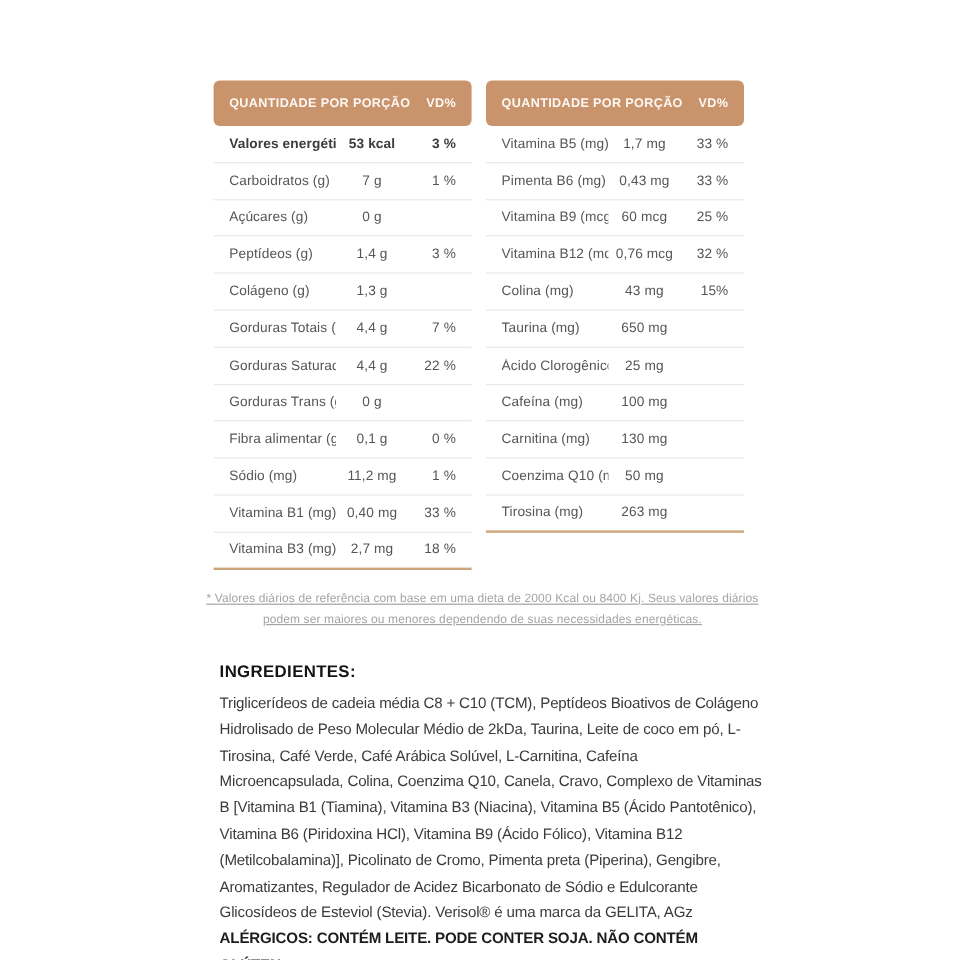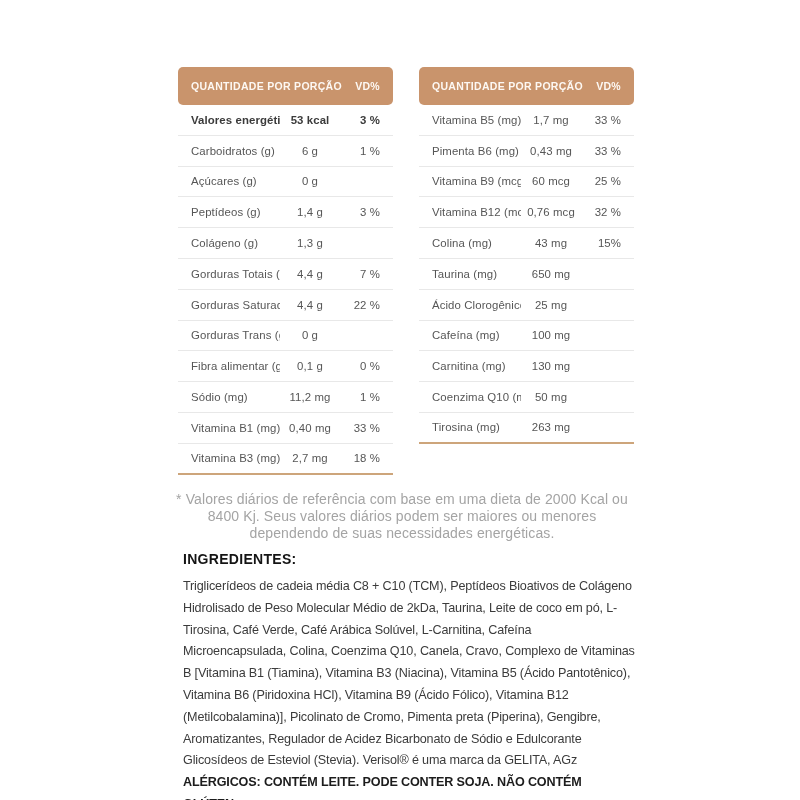--- a/index.html
+++ b/index.html
@@ -3,42 +3,42 @@
 <meta charset="utf-8">
 <style>
   html,body { margin:0; padding:0; }
   body {
     width:800px; height:800px; background:#ffffff;
     font-family:"Liberation Sans", sans-serif;
     position:relative; overflow:hidden;
     -webkit-font-smoothing:antialiased;
   }
   .content { position:absolute; left:178px; top:67px; width:448px; }
-  .tables { display:flex; gap:26px; }
+  .tables { display:flex; gap:12px; }
   .ntable { width:215px; box-sizing:border-box; }
   .thead {
     background:#c9946c; border-radius:5px; height:38px;
     display:flex; justify-content:space-between; align-items:center;
     padding:0 13px; box-sizing:border-box;
     color:#fdf8f3; font-weight:bold; font-size:10.5px; letter-spacing:0.3px;
   }
   .trow {
     display:flex; align-items:center; height:30.8px;
     border-bottom:1px solid #e8e8e8;
     font-size:11.4px; color:#565656;
     padding:0 13px; box-sizing:border-box; letter-spacing:0.1px;
   }
   .trow:last-child { border-bottom:2px solid #cda57b; }
   .trow.bold { font-weight:bold; color:#3b3b3b; }
   .trow .lbl { flex:1; white-space:nowrap; overflow:hidden; }
   .trow .val { width:60px; text-align:center; white-space:nowrap; }
   .trow .vd  { width:40px; text-align:right; white-space:nowrap; }
   .footnote {
     margin:16px 0 0 -8px; width:464px; text-align:center;
-    font-size:14px; line-height:17px; color:#a4a4a4; letter-spacing:0.1px;
+    font-size:10px; line-height:17px; color:#a4a4a4; letter-spacing:0.1px;text-decoration:underline;
   }
   .ingredients { position:absolute; left:183px; top:551px; width:452px; }
   .ingredients h2 {
     margin:0 0 9px 0; font-size:14px; color:#141414; letter-spacing:0.3px;
   }
   .ingredients p {
     margin:0; font-size:12.6px; line-height:21.8px; color:#3b3b3b;
     letter-spacing:-0.15px;
   }
   .ingredients p strong { color:#1c1c1c; }
@@ -55,21 +55,21 @@
         <span>VD%</span>
       </div>
       <div>
           <div class="trow bold">
             <span class="lbl">Valores energéticos (kcal)</span>
             <span class="val">53 kcal</span>
             <span class="vd">3 %</span>
           </div>
           <div class="trow">
             <span class="lbl">Carboidratos (g)</span>
-            <span class="val">6 g</span>
+            <span class="val">7 g</span>
             <span class="vd">1 %</span>
           </div>
           <div class="trow">
             <span class="lbl">Açúcares (g)</span>
             <span class="val">0 g</span>
             <span class="vd"></span>
           </div>
           <div class="trow">
             <span class="lbl">Peptídeos (g)</span>
             <span class="val">1,4 g</span>

